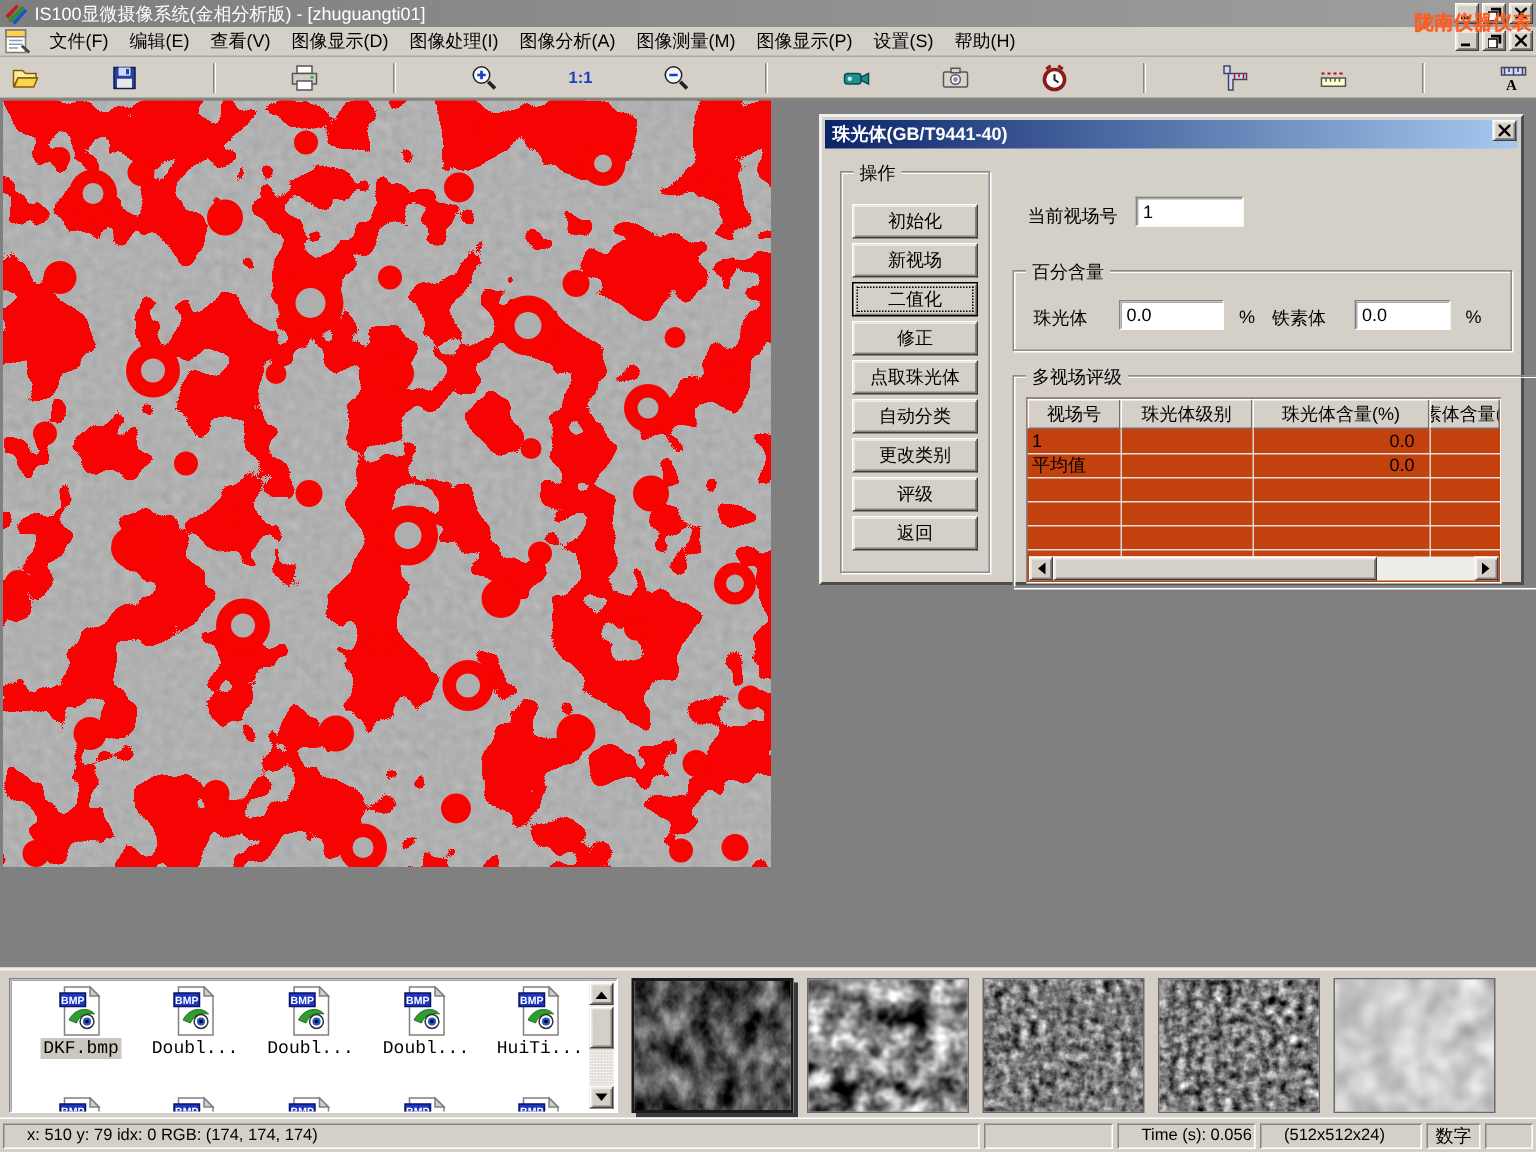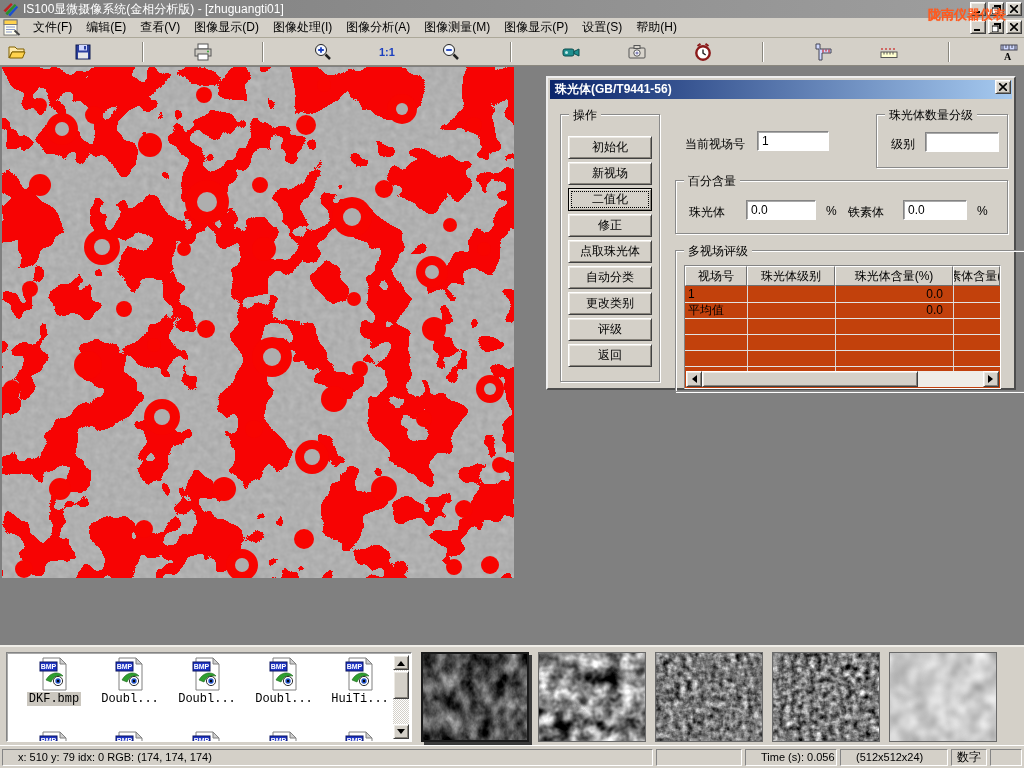--- a/index.html
+++ b/index.html
@@ -11,21 +11,21 @@
   .btn3d { background:#d4d0c8; border:1px solid; border-color:#ffffff #404040 #404040 #ffffff;
            box-shadow:inset 1px 1px 0 #ece9e3, inset -1px -1px 0 #87837b; cursor:default; }
 
   
   .titlebar { position:absolute; left:0; top:0; width:1024px; height:18px;
               background:linear-gradient(90deg,#7e7e7e,#9f9f9f); display:flex; align-items:center; }
   .app-icon { width:18px; height:15px; margin:0 3px 0 2px; }
   .title-text { color:#fff; font-weight:normal; font-size:12px; white-space:nowrap; }
   .winbtns { position:absolute; right:2px; top:2px; display:flex; gap:2px; }
   .winbtn { width:16px; height:14px; display:flex; align-items:center; justify-content:center; }
-  .watermark { position:absolute; right:18px; top:6px; z-index:60; color:#ff5a1e; font-size:13px;
+  .watermark { position:absolute; right:3px; top:6px; z-index:60; color:#ff5a1e; font-size:13px;
                font-weight:bold; pointer-events:none; text-shadow:0 0 1px rgba(255,90,30,.5); }
 
   
   .menubar { position:absolute; left:0; top:18px; width:1024px; height:20px; background:#d4d0c8;
              display:flex; align-items:center; border-bottom:1px solid #aca899; }
   .doc-icon { width:20px; height:18px; margin:0 4px 0 2px; }
   .menu-item { padding:2px 7px; white-space:nowrap; }
   .mdibtns { position:absolute; right:2px; top:2px; display:flex; gap:2px; }
 
   
@@ -406,21 +406,21 @@
           <circle cx="400" cy="42" r="15" fill="#f80400"></circle>
             <circle cx="400" cy="42" r="6" fill="#aeaeae"></circle>
           <circle cx="310" cy="390" r="17" fill="#f80400"></circle>
             <circle cx="310" cy="390" r="8" fill="#aeaeae"></circle>
         </g>
       </svg>
     </div>
 
     <div class="dialog" style="left:546px; top:10px;">
       <div class="dlg-title">
-        <span class="dlg-title-text">珠光体(GB/T9441-56)</span>
+        <span class="dlg-title-text">珠光体(GB/T9441-40)</span>
       </div>
       <span class="dlg-close btn3d">
         <svg width="8" height="8" viewBox="0 0 8 8">
             <path d="M0 0l8 8M8 0l-8 8" stroke="#000" stroke-width="1.6"></path>
           </svg>
       </span>
 
       <div class="group" style="left:12px; top:36px; width:100px; height:268px;">
         <span class="glabel">操作</span>
       </div>
@@ -430,25 +430,20 @@
       <button class="btn3d opbtn" style="top:136px">修正</button>
       <button class="btn3d opbtn" style="top:162px">点取珠光体</button>
       <button class="btn3d opbtn" style="top:188px">自动分类</button>
       <button class="btn3d opbtn" style="top:214px">更改类别</button>
       <button class="btn3d opbtn" style="top:240px">评级</button>
       <button class="btn3d opbtn" style="top:266px">返回</button>
 
       <span class="lbl" style="left:137px; top:58px;">当前视场号</span>
       <input class="field" style="left: 209px; top: 53px; width: 72px;" value="1">
 
-      <div class="group" style="left:328px; top:36px; width:132px; height:54px;">
-        <span class="glabel">珠光体数量分级</span>
-        <span class="lbl" style="left:14px; top:21px;">级别</span>
-        <input class="field" style="left: 48px; top: 17px; width: 74px;" value="">
-      </div>
 
       <div class="group" style="left:127px; top:102px; width:333px; height:54px;">
         <span class="glabel">百分含量</span>
         <span class="lbl" style="left:13px; top:23px;">珠光体</span>
         <input class="field" style="left: 70px; top: 19px; width: 70px;" value="0.0">
         <span class="lbl" style="left:150px; top:23px;">%</span>
         <span class="lbl" style="left:172px; top:23px;">铁素体</span>
         <input class="field" style="left: 227px; top: 19px; width: 64px;" value="0.0">
         <span class="lbl" style="left:301px; top:23px;">%</span>
       </div>

